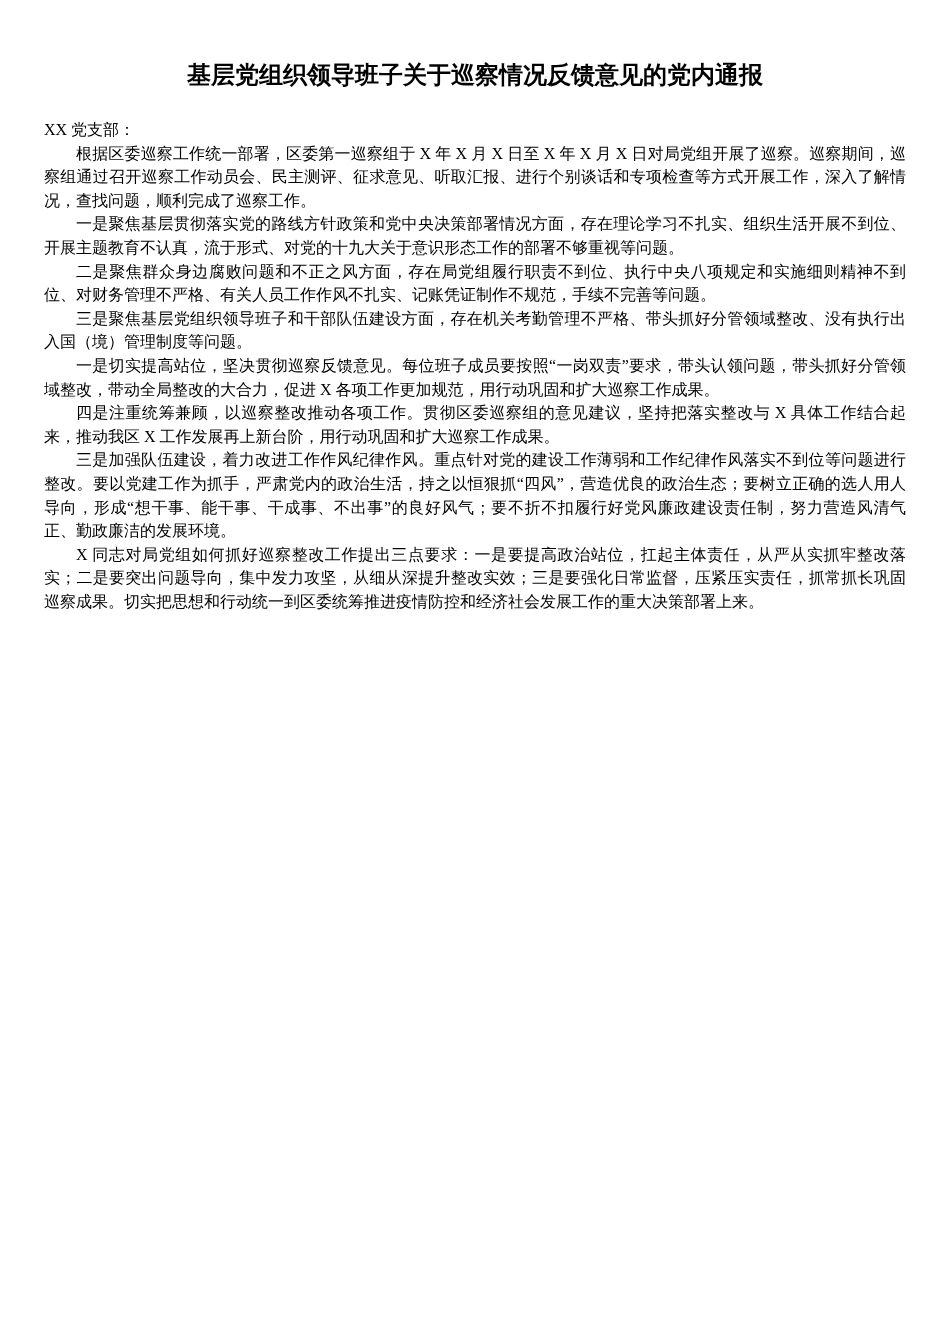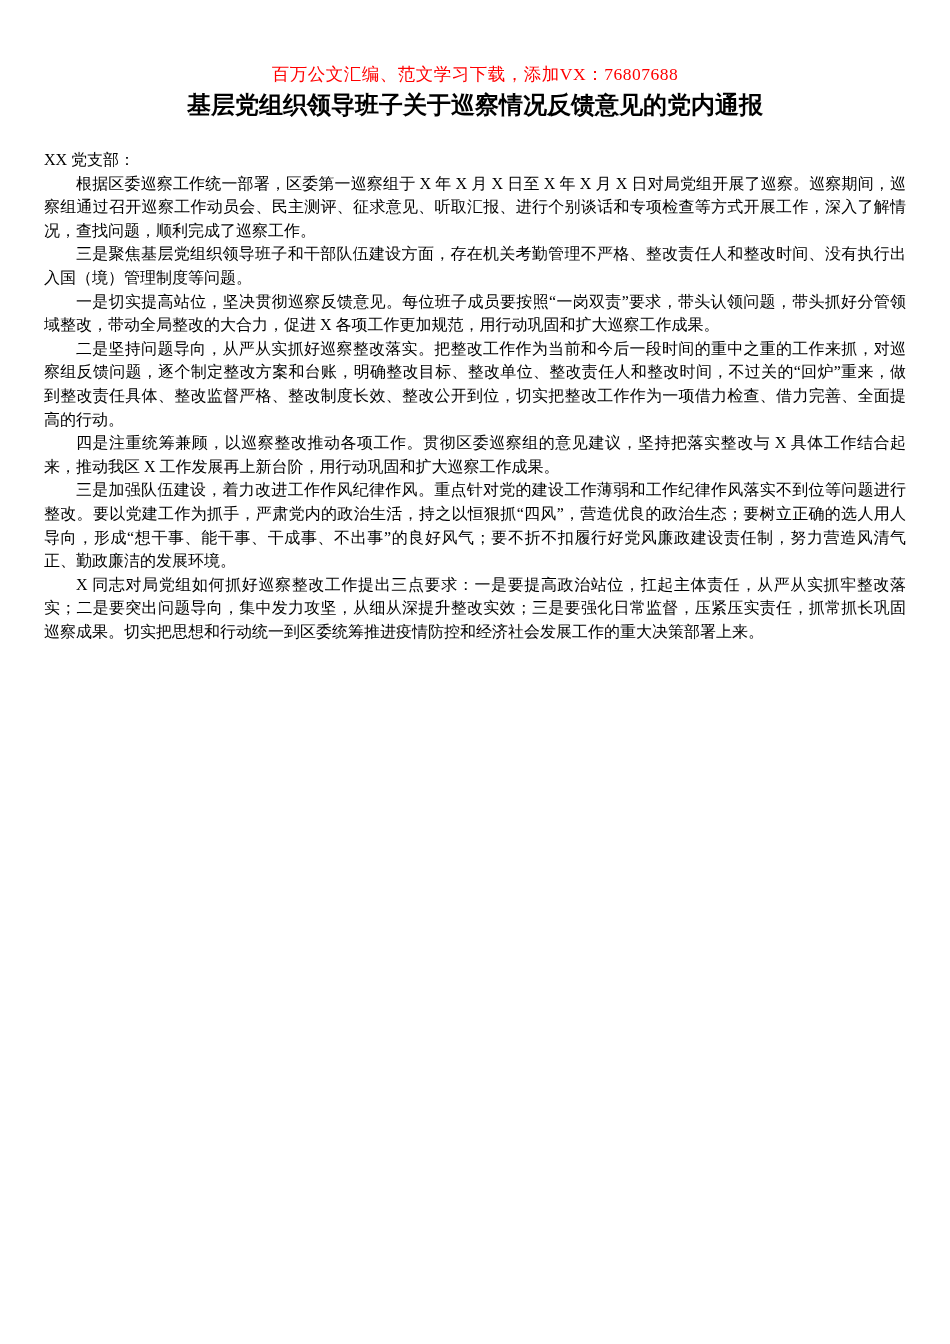--- a/index.html
+++ b/index.html
@@ -47,27 +47,27 @@
   }
   .para {
     margin: 0;
     text-indent: 2em;
   }
 </style>
 </head>
 <body>
 
 <div class="page">
-  <div class="promo">百万公文汇编、范文学习下载，添加VX：76807688</div>
   <h1 class="doc-title">基层党组织领导班子关于巡察情况反馈意见的党内通报</h1>
   <div class="doc-body">
     <p class="salutation">XX 党支部：</p>
     <div id="paragraphs">
         <p class="para">根据区委巡察工作统一部署，区委第一巡察组于 X 年 X 月 X 日至 X 年 X 月 X 日对局党组开展了巡察。巡察期间，巡察组通过召开巡察工作动员会、民主测评、征求意见、听取汇报、进行个别谈话和专项检查等方式开展工作，深入了解情况，查找问题，顺利完成了巡察工作。</p>
-        <p class="para">三是聚焦基层党组织领导班子和干部队伍建设方面，存在机关考勤管理不严格、整改责任人和整改时间、没有执行出入国（境）管理制度等问题。</p>
+        <p class="para">一是聚焦基层贯彻落实党的路线方针政策和党中央决策部署情况方面，存在理论学习不扎实、组织生活开展不到位、开展主题教育不认真，流于形式、对党的十九大关于意识形态工作的部署不够重视等问题。</p>
+        <p class="para">二是聚焦群众身边腐败问题和不正之风方面，存在局党组履行职责不到位、执行中央八项规定和实施细则精神不到位、对财务管理不严格、有关人员工作作风不扎实、记账凭证制作不规范，手续不完善等问题。</p>
+        <p class="para">三是聚焦基层党组织领导班子和干部队伍建设方面，存在机关考勤管理不严格、带头抓好分管领域整改、没有执行出入国（境）管理制度等问题。</p>
         <p class="para">一是切实提高站位，坚决贯彻巡察反馈意见。每位班子成员要按照“一岗双责”要求，带头认领问题，带头抓好分管领域整改，带动全局整改的大合力，促进 X 各项工作更加规范，用行动巩固和扩大巡察工作成果。</p>
-        <p class="para">二是坚持问题导向，从严从实抓好巡察整改落实。把整改工作作为当前和今后一段时间的重中之重的工作来抓，对巡察组反馈问题，逐个制定整改方案和台账，明确整改目标、整改单位、整改责任人和整改时间，不过关的“回炉”重来，做到整改责任具体、整改监督严格、整改制度长效、整改公开到位，切实把整改工作作为一项借力检查、借力完善、全面提高的行动。</p>
         <p class="para">四是注重统筹兼顾，以巡察整改推动各项工作。贯彻区委巡察组的意见建议，坚持把落实整改与 X 具体工作结合起来，推动我区 X 工作发展再上新台阶，用行动巩固和扩大巡察工作成果。</p>
         <p class="para">三是加强队伍建设，着力改进工作作风纪律作风。重点针对党的建设工作薄弱和工作纪律作风落实不到位等问题进行整改。要以党建工作为抓手，严肃党内的政治生活，持之以恒狠抓“四风”，营造优良的政治生态；要树立正确的选人用人导向，形成“想干事、能干事、干成事、不出事”的良好风气；要不折不扣履行好党风廉政建设责任制，努力营造风清气正、勤政廉洁的发展环境。</p>
         <p class="para">X 同志对局党组如何抓好巡察整改工作提出三点要求：一是要提高政治站位，扛起主体责任，从严从实抓牢整改落实；二是要突出问题导向，集中发力攻坚，从细从深提升整改实效；三是要强化日常监督，压紧压实责任，抓常抓长巩固巡察成果。切实把思想和行动统一到区委统筹推进疫情防控和经济社会发展工作的重大决策部署上来。</p>
       </div>
   </div>
 </div>
 
 </body></html>

